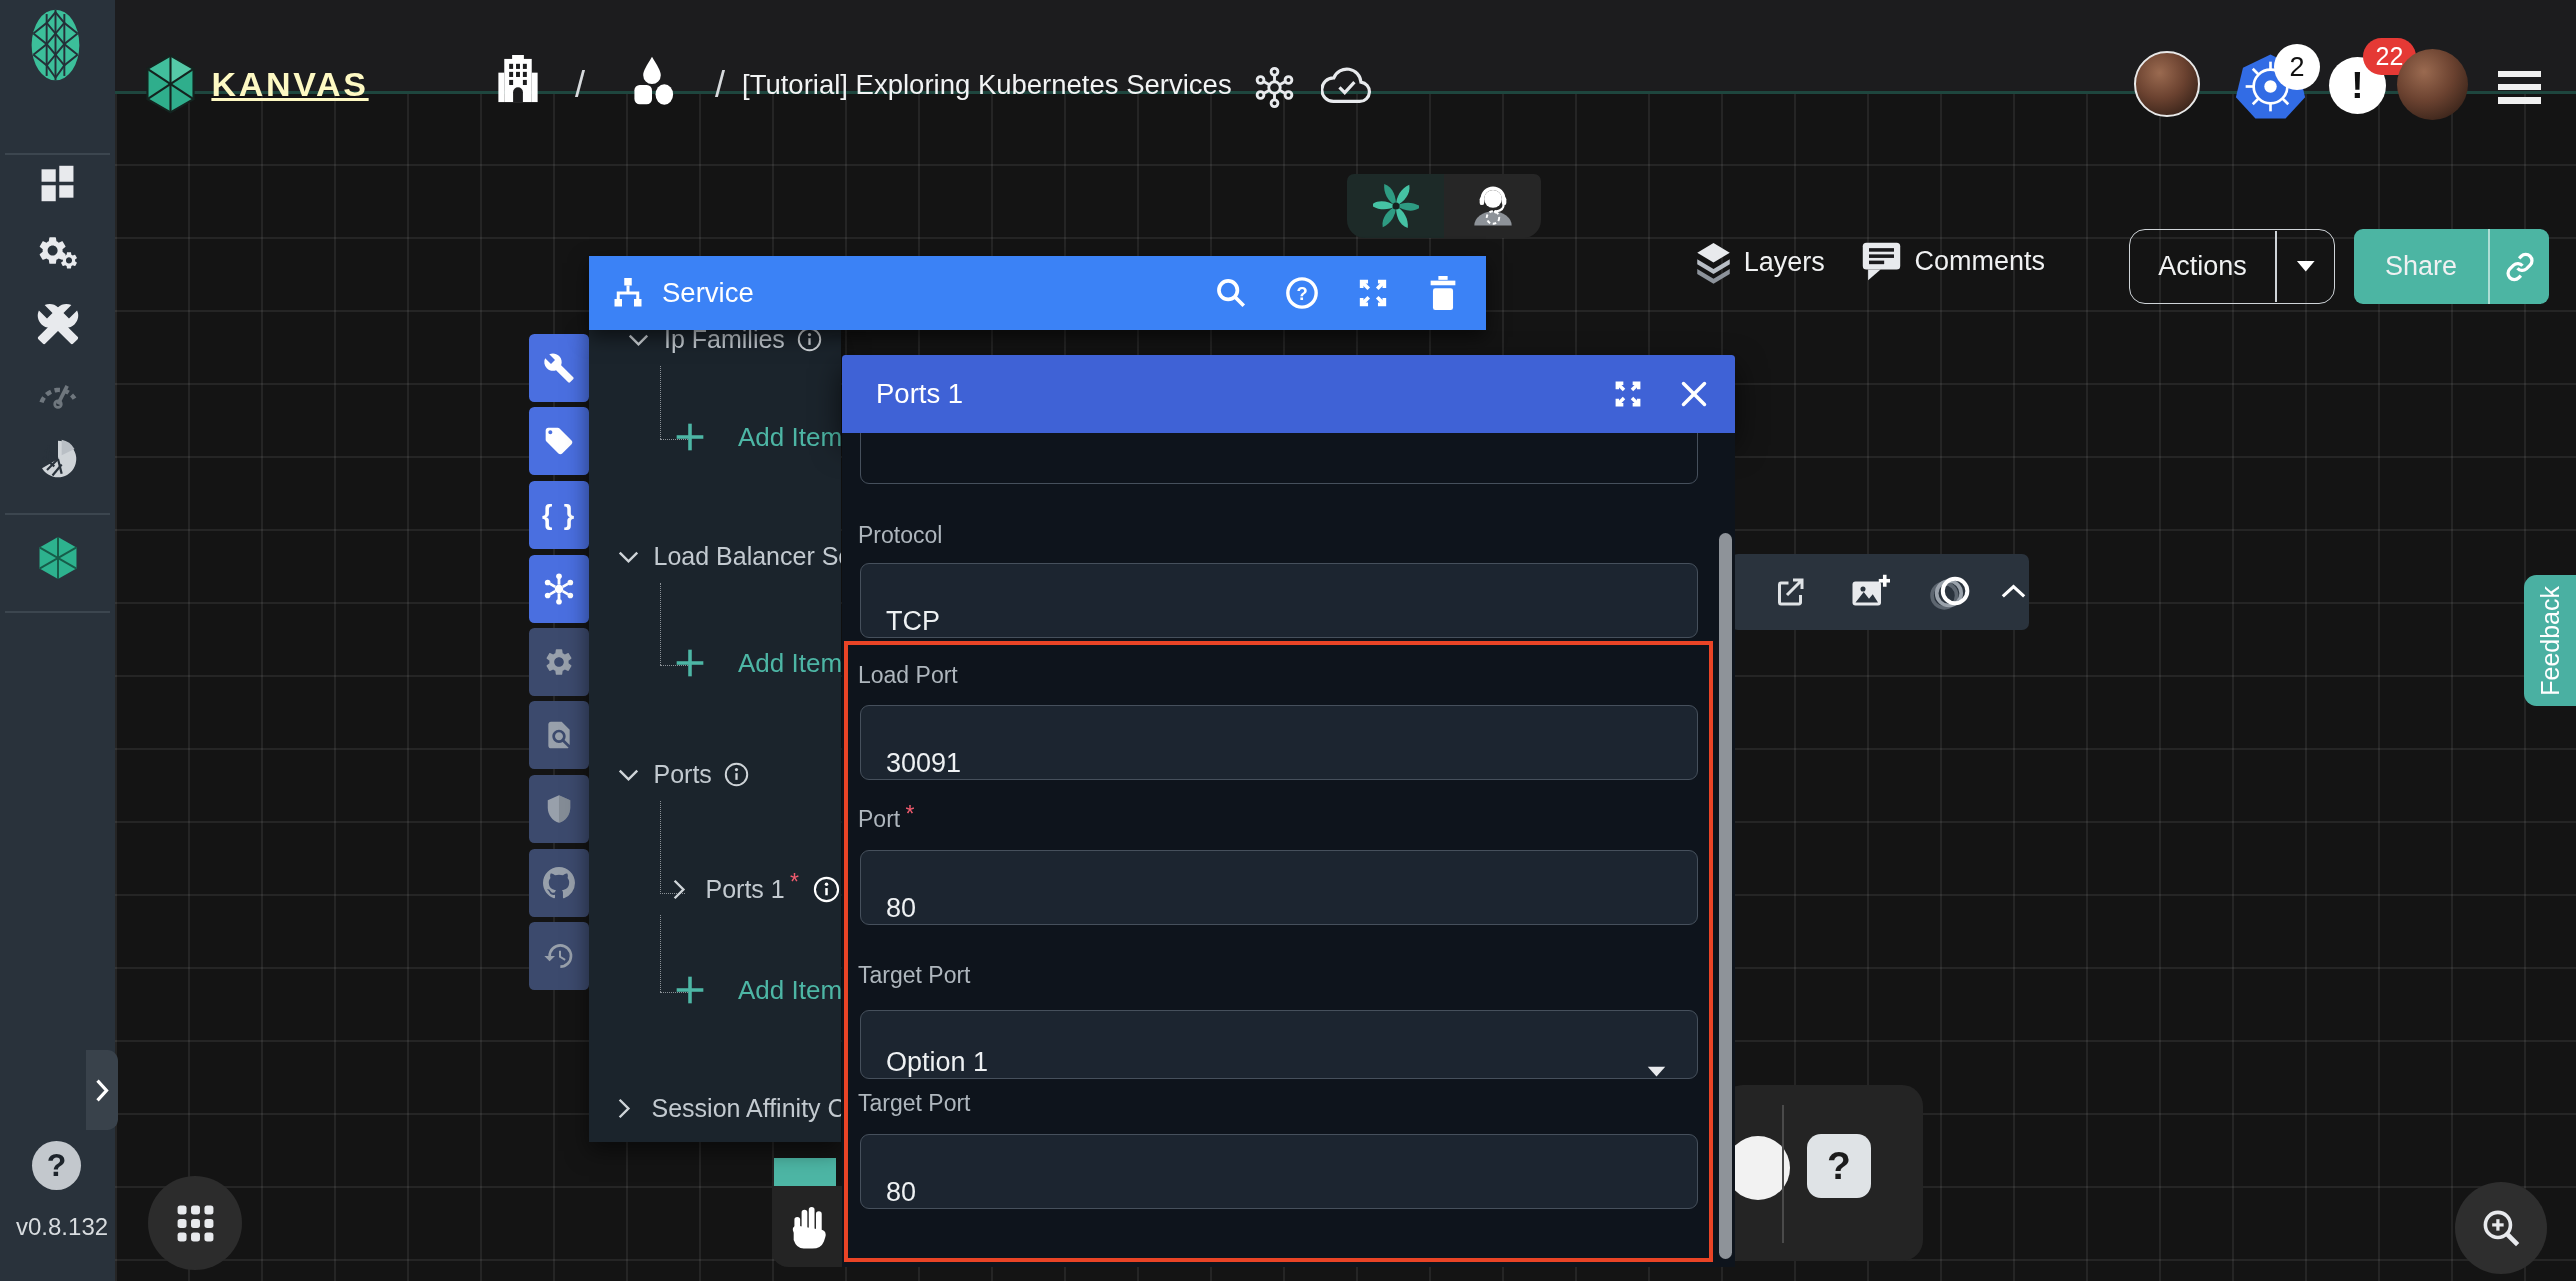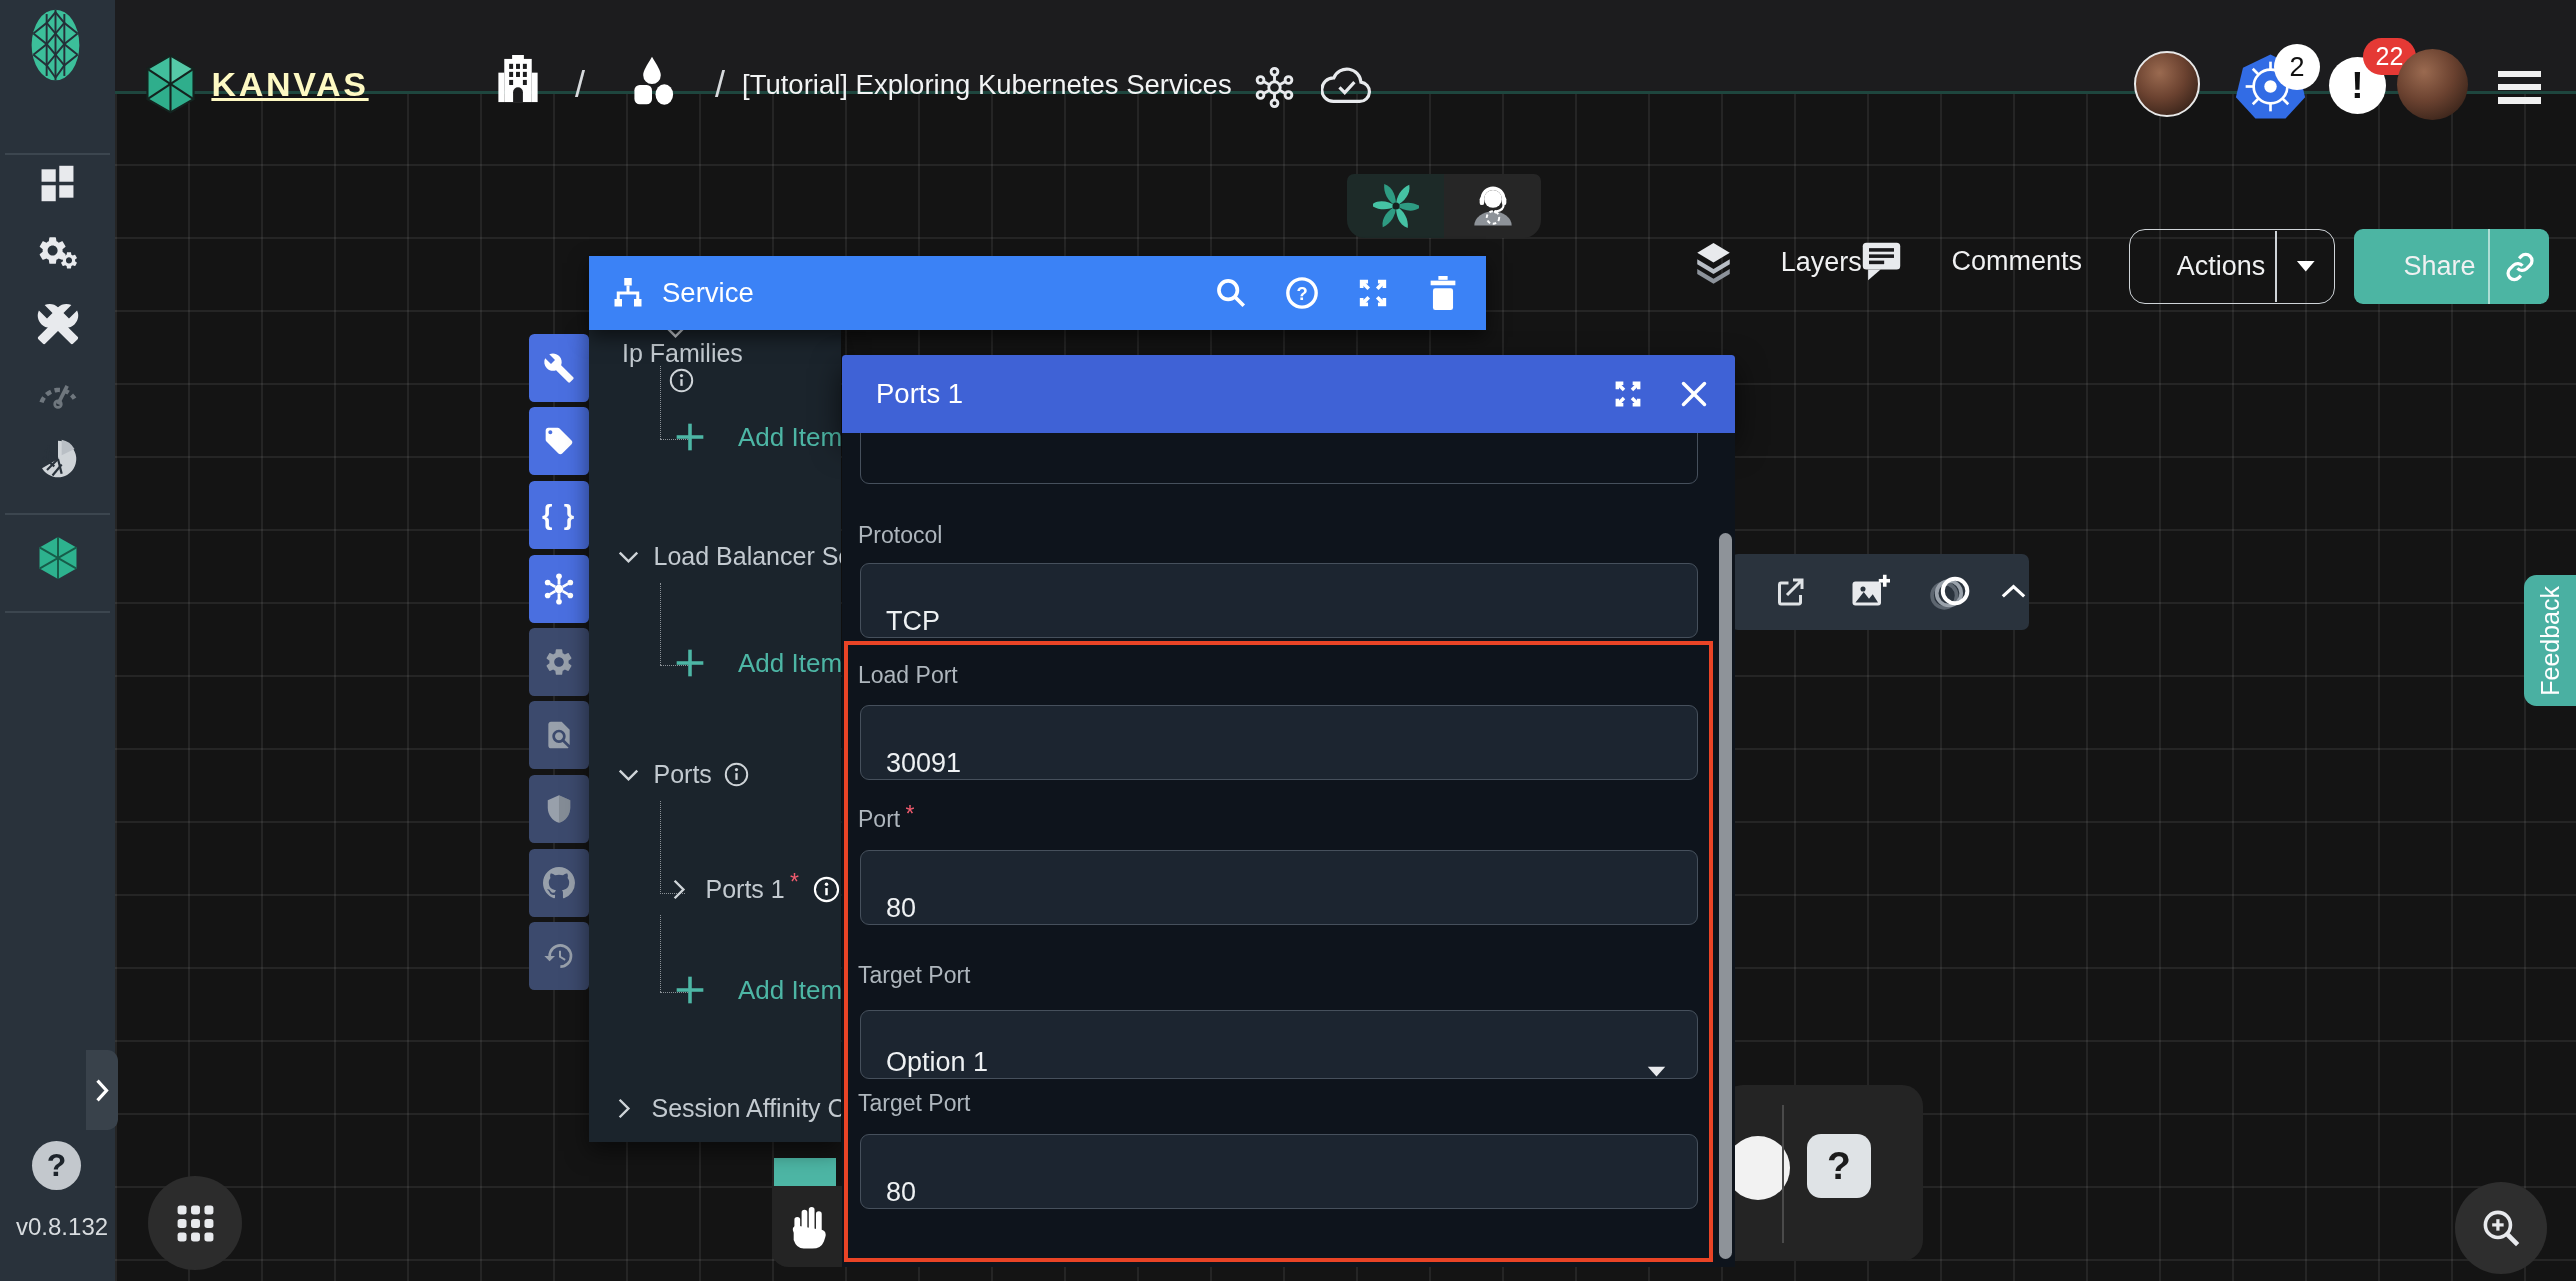--- a/index.html
+++ b/index.html
@@ -39,21 +39,21 @@
   .strip-off{background:#3c4a6d;}
   .braces{color:#fff;font-size:27px;font-weight:700;letter-spacing:1.8px;}
   
   #modal-hdr{left:842px;top:355px;width:893px;height:78px;background:#3f62d6;z-index:5;display:flex;align-items:center;border-radius:3.6px 3.6px 0 0;box-shadow:0 12.4px 30px rgba(0,0,0,.65);}
   #modal-body{left:842px;top:433px;width:893px;height:834px;background:#0e141c;z-index:5;overflow:hidden;}
   .mlabel{position:absolute;color:#aeb6bd;font-size:23px;}
   .minput{position:absolute;background:#1c2530;border:1.8px solid #46505c;border-radius:9px;color:#eef1f3;font-size:27px;display:flex;align-items:flex-end;padding-left:25px;box-sizing:border-box;}
   #redbox{left:844px;top:641px;width:869px;height:621px;border:4.4px solid #e94426;box-sizing:border-box;z-index:6;pointer-events:none;}
   #mscroll{left:1719px;top:533px;width:13.3px;height:726px;background:#8e9399;border-radius:7px;z-index:6;}
   
-  .actlabel{color:#f0f1f2;font-size:27px;margin-left:37px;}
+  .actlabel{color:#f0f1f2;font-size:27px;}
   #actions-btn{left:2129px;top:229px;width:206px;height:75px;border:1.8px solid #cfd4d8;border-radius:16px;display:flex;align-items:center;z-index:2;box-sizing:border-box;}
   #share-btn{left:2354px;top:229px;width:195px;height:75px;background:#4cb5a3;border-radius:9px;display:flex;align-items:center;z-index:2;}
   
   #feedback{left:2524px;top:575px;width:52px;height:131px;background:#4ab0a2;border-radius:12.4px 0 0 12.4px;display:flex;align-items:center;justify-content:center;z-index:6;}
   .fb-text{color:#fff;font-size:25px;writing-mode:vertical-rl;transform:rotate(180deg);}
   .dockdark{background:#242424;}
   .circlebtn{border-radius:50%;display:flex;align-items:center;justify-content:center;}
 </style>
 </head>
 <body>
@@ -403,21 +403,21 @@
       </svg>
   </div>
   <div class="stripbtn strip-off" style="top:922px;">
     <svg width="32" height="32" viewBox="0 0 24 24">
         <path fill="#98a0ab" d="M13 3a9 9 0 0 0-9 9H1l3.89 3.89.07.14L9 12H6a7 7 0 1 1 7 7v2a9 9 0 0 0 0-18zm-1 5v5l4.28 2.54.72-1.21-3.5-2.08V8h-1.5z"></path>
       </svg>
   </div>
 
   <div id="panel" class="abs">
 
-    <div class="prow" style="left:19px;top:-3.6px;flex-direction:column;">
+    <div class="prow" style="left:38px;top:-3.6px;">
       <svg width="23" height="14" viewBox="0 0 26 16">
           <polyline points="3,3 13,13 23,3" fill="none" stroke="#cfd4d8" stroke-width="2.8"></polyline>
         </svg>
       <span style="margin-left:14px;">Ip Families</span>
       <svg style="margin-left:12.4px;" width="25" height="25" viewBox="0 0 28 28">
           <circle cx="14" cy="14" r="12" fill="none" stroke="#cfd4d8" stroke-width="2.2"></circle>
           <circle cx="14" cy="8.5" r="1.8" fill="#cfd4d8"></circle>
           <line x1="14" y1="12.5" x2="14" y2="20" stroke="#cfd4d8" stroke-width="2.6"></line>
         </svg>
     </div>

